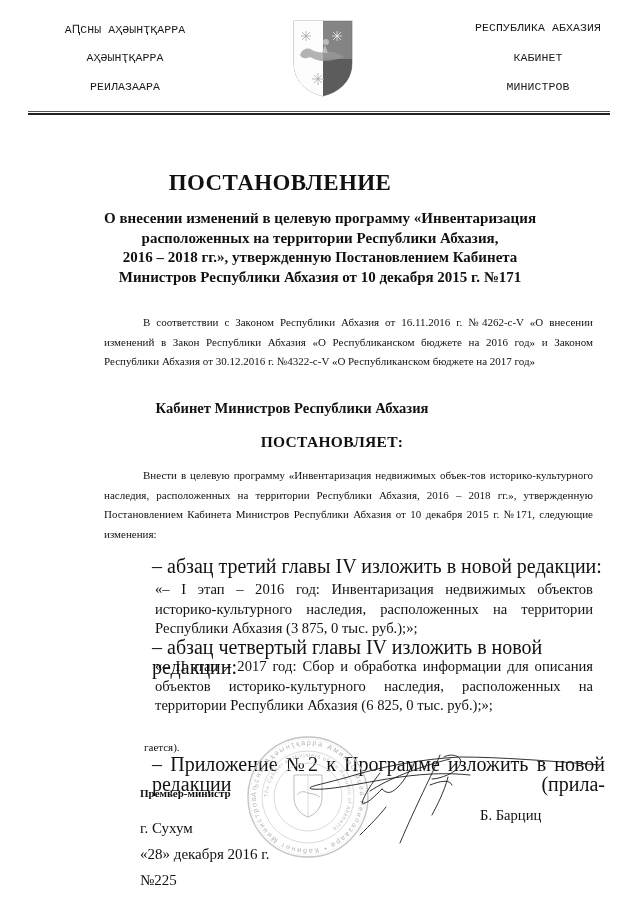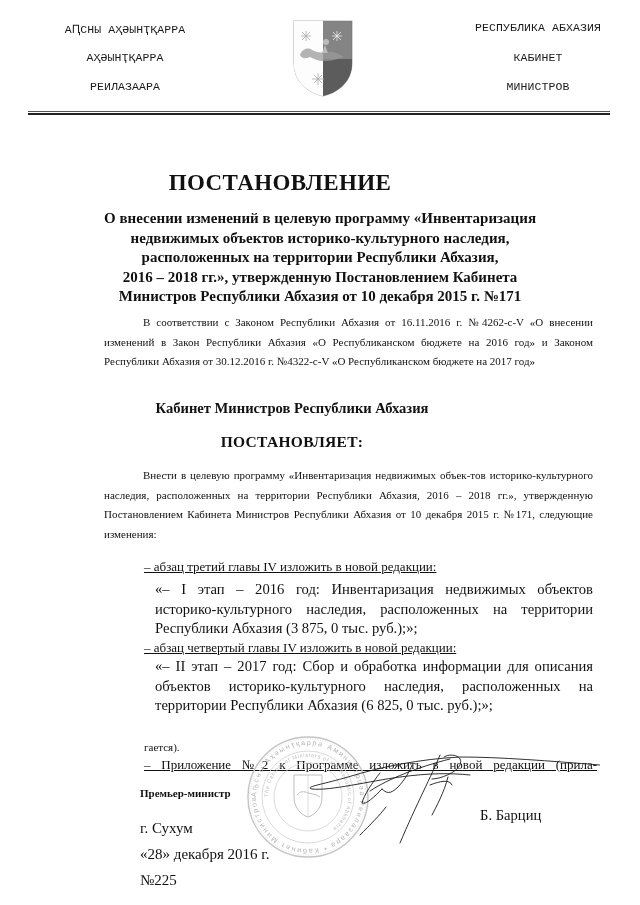--- a/index.html
+++ b/index.html
@@ -19,23 +19,23 @@
   .divider.b { top: 113px; height: 2px; background: #222; }
 
   
   .title { position: absolute; left: 0; width: 560px; top: 170px; text-align: center; font-weight: bold; font-size: 23px; letter-spacing: 0.4px; }
   .subject { position: absolute; left: 100px; width: 440px; top: 209px; text-align: center; font-weight: bold; font-size: 15px; line-height: 19.6px; }
 
   .para { position: absolute; left: 104px; width: 489px; font-size: 11px; line-height: 19.6px; text-align: justify; text-align-last: left; }
   .indent { text-indent: 39px; }
 
   .center-bold { position: absolute; left: 0; width: 584px; text-align: center; font-weight: bold; font-size: 14.6px; }
-  .center-bold.big { font-size: 15.5px; letter-spacing: 0.3px; }
+  .center-bold.big { font-size: 15.5px; letter-spacing: 0.3px; padding-left: 40px; }
 
-  .dash-item { position: absolute; left: 144px; width: 453px; font-size: 13px; line-height: 19.6px; text-decoration: underline; }
+  .dash-item { position: absolute; left: 152px; width: 453px; font-size: 20px; line-height: 19.6px; }
   .quote-block { position: absolute; left: 155px; width: 438px; font-size: 14.6px; line-height: 19.6px; text-align: justify; text-align-last: left; }
 
   .sign-title { position: absolute; left: 140px; top: 787px; font-weight: bold; font-size: 11px; }
   .sign-name { position: absolute; left: 480px; top: 787px; font-weight: normal; font-size: 14.6px; margin-top: 20px; }
   .footer-line { position: absolute; left: 140px; font-size: 15px; }
 
   .stamp { position: absolute; left: 246px; top: 735px; width: 124px; height: 124px; }
   .signature { position: absolute; left: 300px; top: 745px; width: 300px; height: 100px; }
 </style>
 </head>
@@ -77,21 +77,20 @@
 <div class="lh-line lh-right sans" style="top:51px;">КАБИНЕТ</div>
 <div class="lh-line lh-right sans" style="top:80px;">МИНИСТРОВ</div>
 
 <div class="divider a"></div>
 <div class="divider b"></div>
 
 <div class="title">ПОСТАНОВЛЕНИЕ</div>
 
 <div class="subject">
   <div>О внесении изменений в целевую программу «Инвентаризация</div>
-  <div>недвижимых объектов историко-культурного наследия,</div>
   <div>расположенных на территории Республики Абхазия,</div>
   <div>2016 – 2018 гг.», утвержденную Постановлением Кабинета</div>
   <div>Министров Республики Абхазия от 10 декабря 2015 г. №171</div>
 </div>
 
 <div class="para indent" style="top:313px;">В соответствии с Законом Республики Абхазия от 16.11.2016 г. №4262-с-V «О внесении изменений в Закон Республики Абхазия «О Республиканском бюджете на 2016 год» и Законом Республики Абхазия от 30.12.2016 г. №4322-с-V «О Республиканском бюджете на 2017 год»</div>
 
 <div class="center-bold" style="top:400px;">Кабинет Министров Республики Абхазия</div>
 <div class="center-bold big" style="top:433px;">ПОСТАНОВЛЯЕТ:</div>
 

